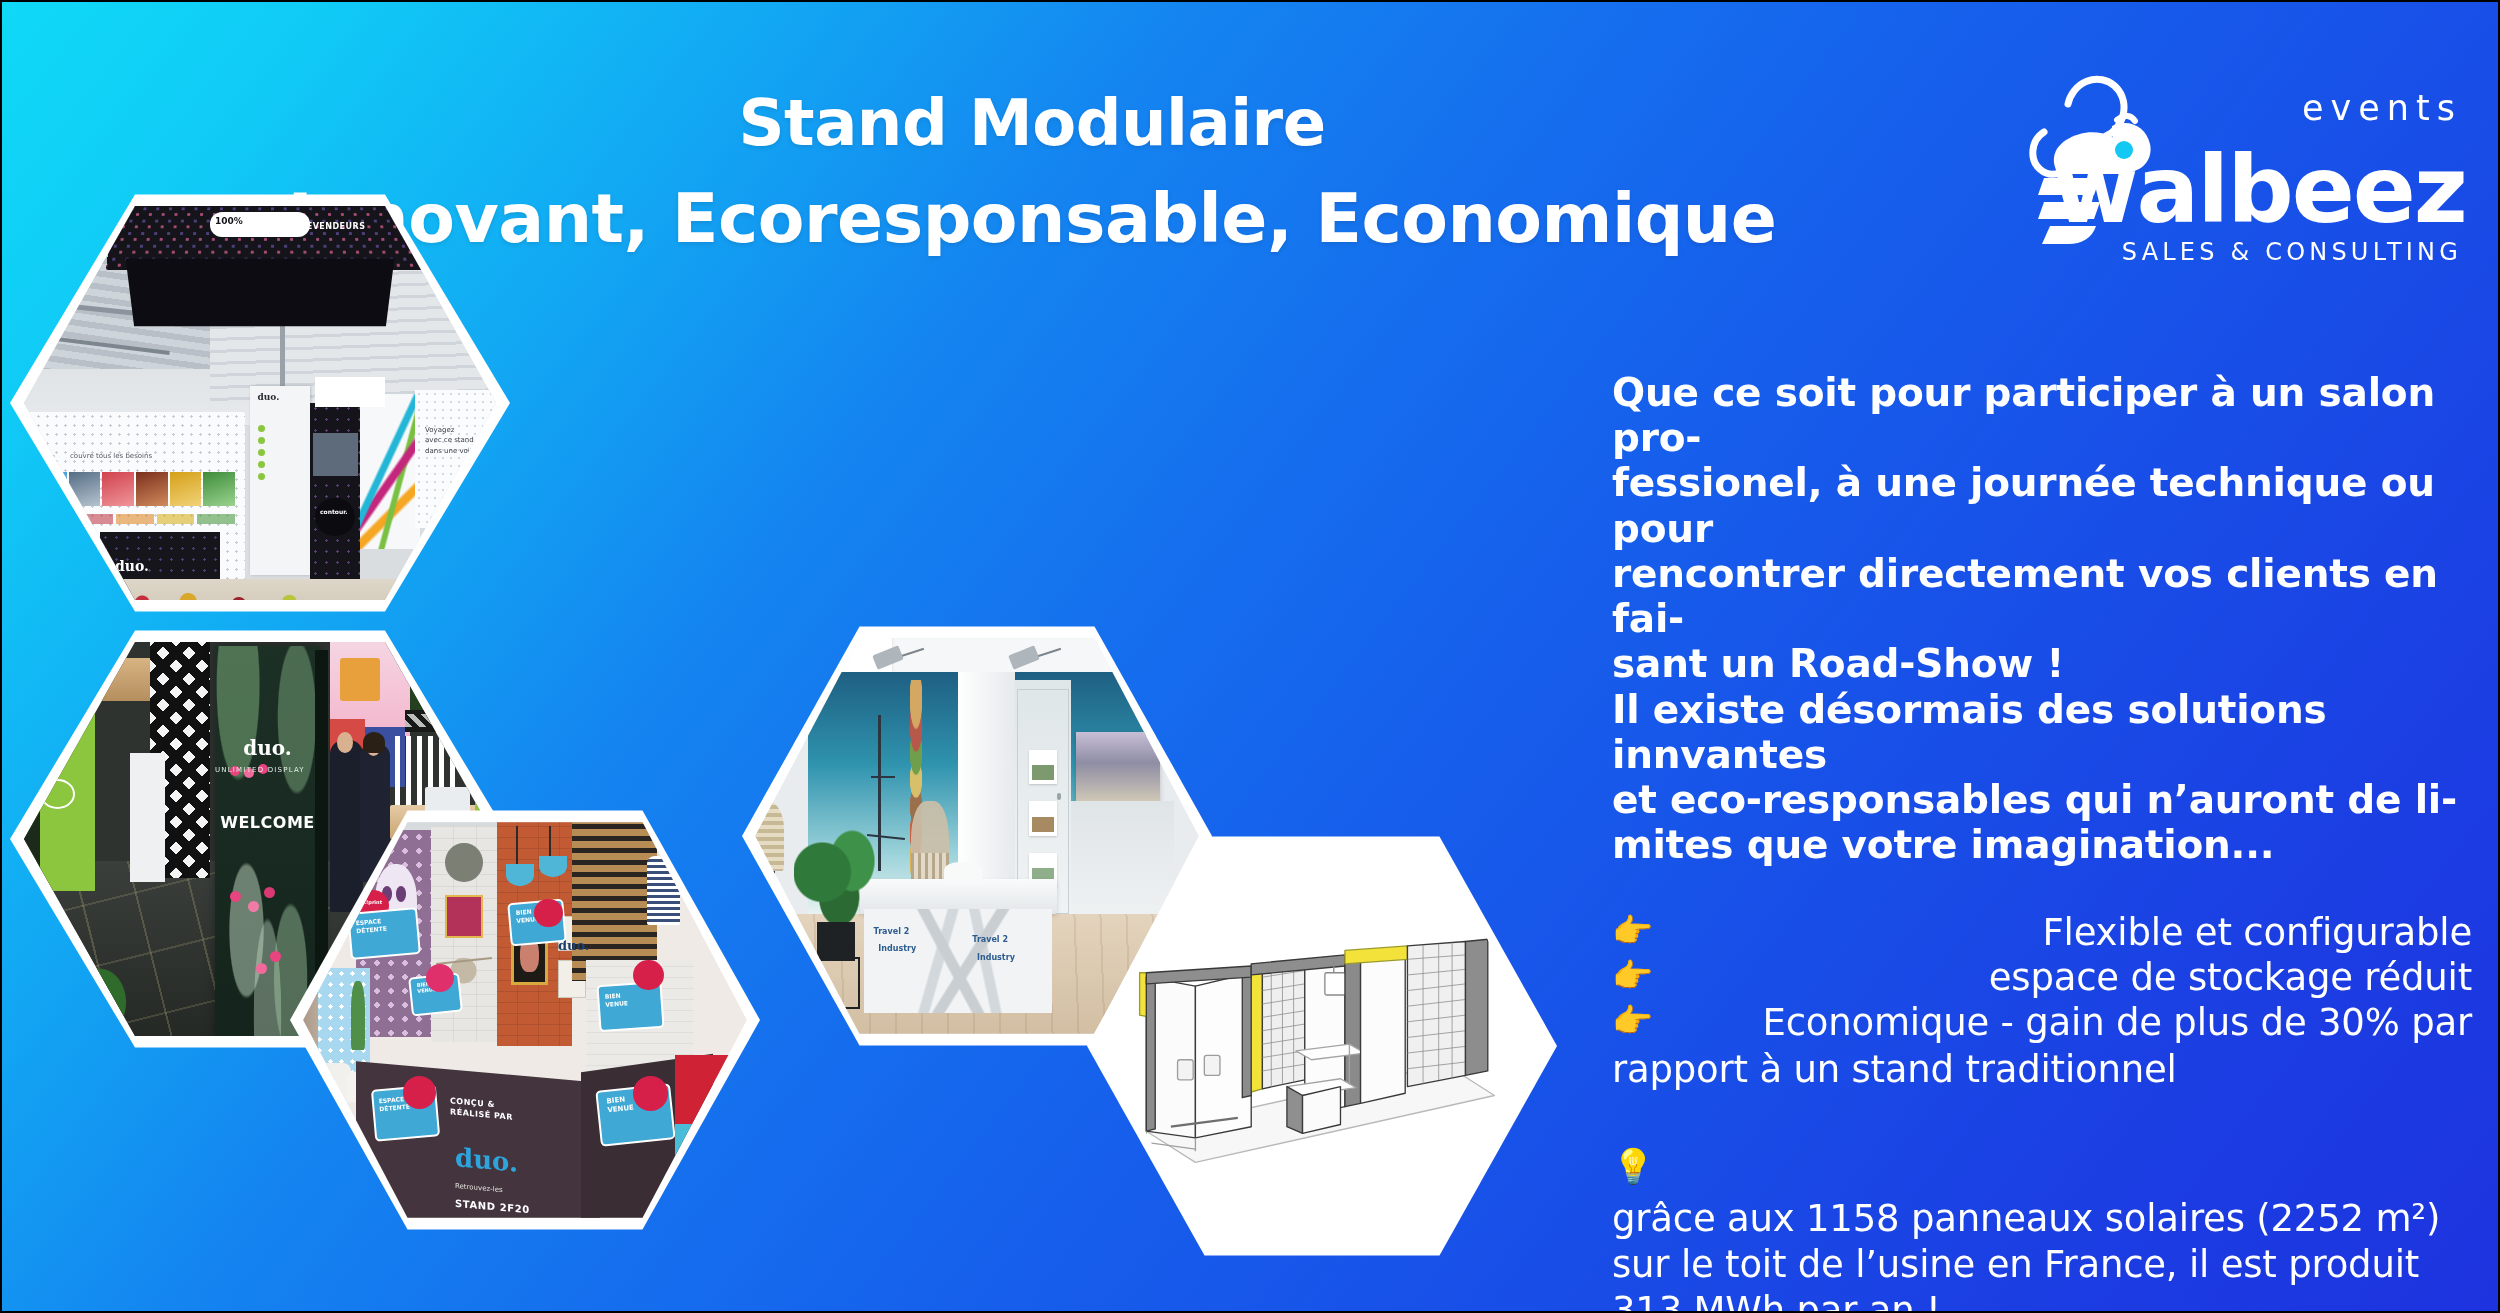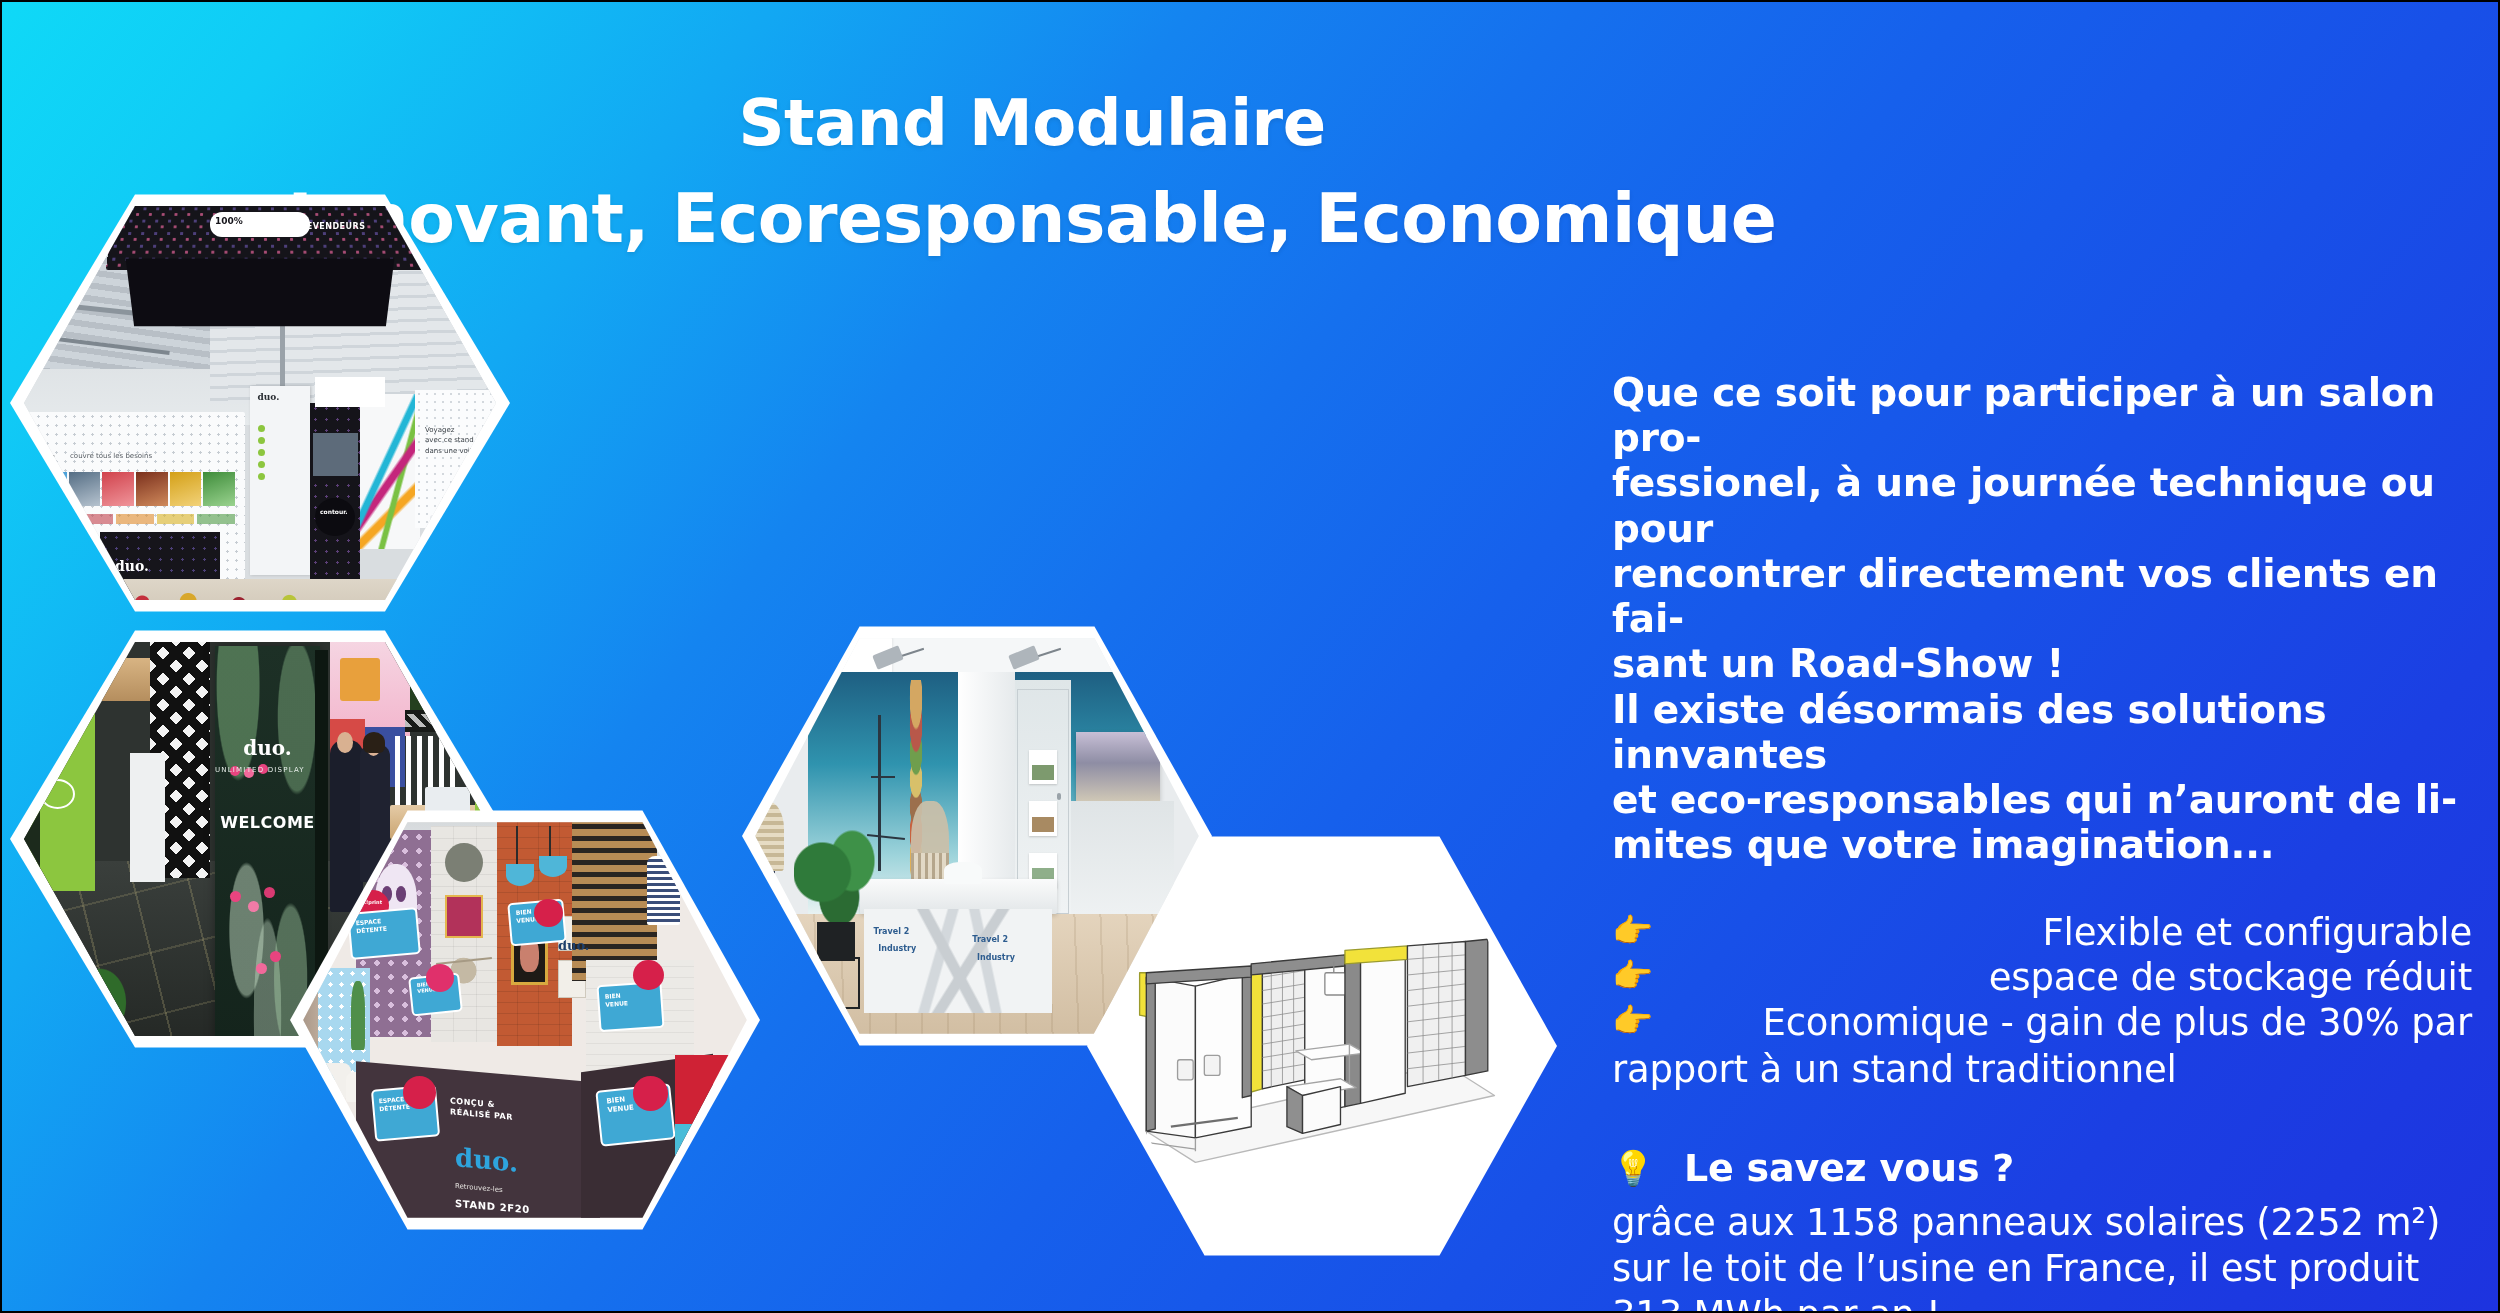--- a/index.html
+++ b/index.html
@@ -164,20 +164,47 @@
 </head>
 <body>
 
 <div id="poster">
 
   <div class="title-block">
     <div class="title-line1">Stand Modulaire</div>
     <div class="title-line2">Innovant, Ecoresponsable, Economique</div>
   </div>
 
+  <div class="logo">
+    <svg viewBox="0 0 470 240" xmlns="http://www.w3.org/2000/svg">
+
+      <g fill="none" stroke="#ffffff" stroke-width="7">
+        <path d="M68 72 a28 30 25 1 1 38 32" stroke-linecap="round"></path>
+        <path d="M44 100 a21 23 20 1 0 30 26" stroke-linecap="round"></path>
+      </g>
+      <g fill="#ffffff">
+        <path d="M66 108 c22-14 48-8 58 8 l10 16 -10 10 h-66 c-8 -14 -4 -26 8 -34 z"></path>
+        <path d="M112 94 c16 -8 34 0 38 18 c3 14 -6 26 -20 28 l-16 2 z"></path>
+        <circle cx="124" cy="118" r="9" fill="#13C8F3"></circle>
+        <path d="M117 88 c8 -6 14 -5 18 1" stroke="#ffffff" stroke-width="6" fill="none" stroke-linecap="round"></path>
+      </g>
+
+      <g fill="#ffffff">
+        <path d="M44 146 h56 l-6 17 h-56 z"></path>
+        <path d="M44 170 h56 l-6 17 h-56 z"></path>
+        <path d="M50 194 h46 c-4 12 -14 18 -28 18 h-26 z"></path>
+      </g>
+
+      <text x="462" y="88" text-anchor="end" fill="#ffffff" font-family="DejaVu Sans, sans-serif" font-size="35" letter-spacing="7">events</text>
+
+      <text x="466" y="190" text-anchor="end" fill="#ffffff" font-family="DejaVu Sans, sans-serif" font-size="93" font-weight="bold" letter-spacing="-2">walbeez</text>
+
+      <text x="462" y="228" text-anchor="end" fill="#ffffff" font-family="DejaVu Sans, sans-serif" font-size="24" letter-spacing="4.2">SALES &amp; CONSULTING</text>
+    </svg>
+  </div>
 
   <div class="hex" style="left:8px; top:186px; width:500px; height:430px;">
     <div class="hex-inner">
       <div class="photo" style="background:#d9dde0;">
 
         <div class="abs" style="left:0;top:0;width:100%;height:55%;background:linear-gradient(180deg,#c9ced3,#e6eaec);"></div>
         <div class="abs" style="left:0;top:0;width:40%;height:42%;background:repeating-linear-gradient(8deg,#b8bfc6 0 6px,#cdd4da 6px 13px);"></div>
         <div class="abs" style="left:40%;top:2%;width:60%;height:48%;background:repeating-linear-gradient(178deg,#e3e7ea 0 9px,#cfd5da 9px 12px);"></div>
 
         <div class="abs" style="left:2%;top:28%;width:36%;height:5px;background:#8b949c;transform:rotate(6deg);"></div>
@@ -667,21 +694,20 @@
         <span class="bullet-icon">👉</span>
         <span class="bullet-text">Economique - gain de plus de 30% par</span>
       </div>
 
       <div class="bullets-tail">rapport à un stand traditionnel</div>
     </div>
 
     <div class="didyouknow">
       <div class="dyk-head">
         <span class="dyk-icon">💡</span>
-        <span>Le savez vous ?</span>
       </div>
       <p class="dyk-body">grâce aux 1158 panneaux solaires (2252 m²)
 sur le toit de l’usine en France, il est produit
 313 MWh par an !
 pour une consommation inférieure : 301MWH</p>
     </div>
   </div>
 
 
 </div>

